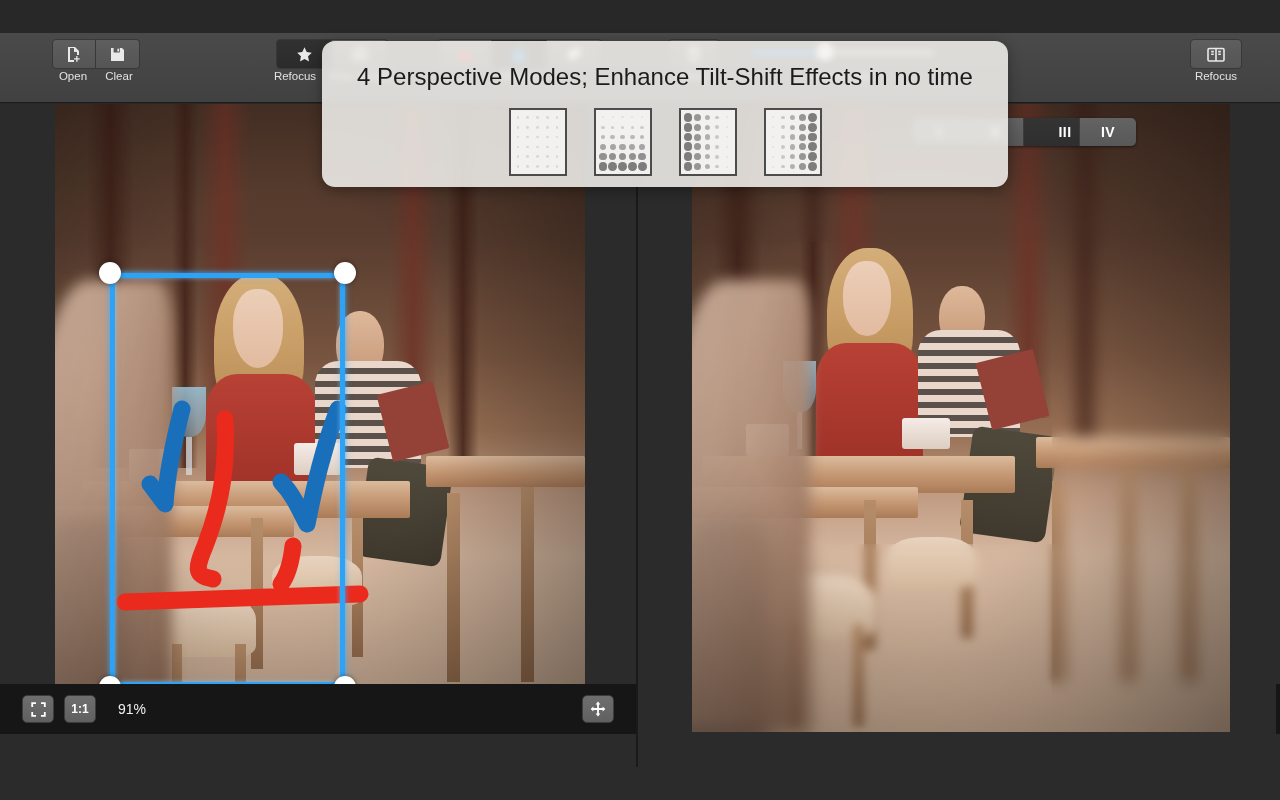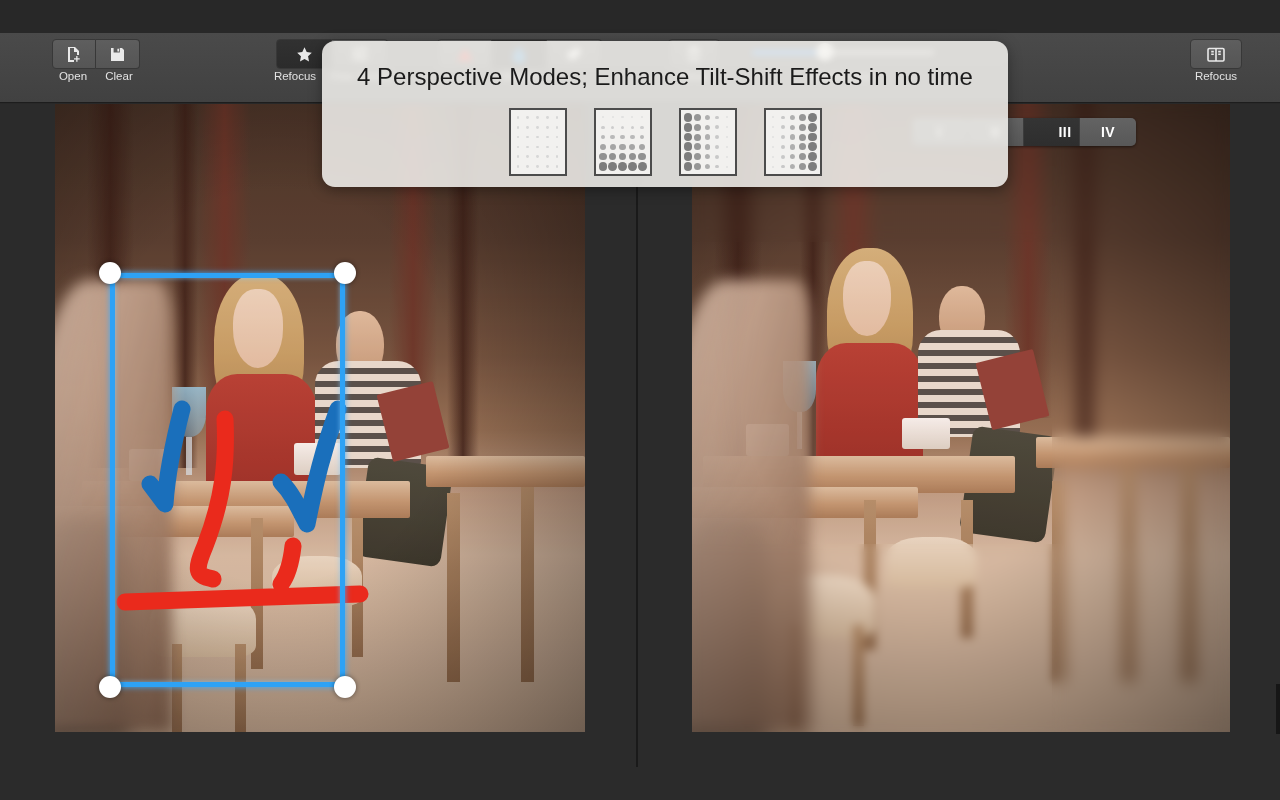--- a/index.html
+++ b/index.html
@@ -464,20 +464,40 @@
           </g>
         </svg>
 
         <div class="selrect" style="left:55px; top:169px; width:235px; height:414px;"></div>
         <div class="handle" style="left:44px;  top:158px;"></div>
         <div class="handle" style="left:279px; top:158px;"></div>
         <div class="handle" style="left:44px;  top:572px;"></div>
         <div class="handle" style="left:279px; top:572px;"></div>
       </div>
 
+      <div class="bottombar left">
+        <div style="margin-left:22px;" class="sqbtn">
+          <span>
+            <svg width="15" height="15" viewBox="0 0 15 15">
+              <g fill="none" stroke="#fff" stroke-width="1.8">
+                <path d="M1.2 5V1.2H5M10 1.2h3.8V5M13.8 10v3.8H10M5 13.8H1.2V10"></path>
+              </g>
+            </svg>
+          </span>
+        </div>
+        <div style="margin-left:10px;" class="sqbtn">1:1</div>
+        <div class="zoomval">91%</div>
+        <div style="margin-left:auto; margin-right:22px;" class="sqbtn">
+          <span>
+            <svg width="16" height="16" viewBox="0 0 16 16">
+              <path fill="#fff" d="M8 0.6l2.4 2.8H8.9v3.7h3.7V5.6L15.4 8l-2.8 2.4V8.9H8.9v3.7h1.5L8 15.4l-2.4-2.8h1.5V8.9H3.4v1.5L0.6 8l2.8-2.4v1.5h3.7V3.4H5.6z"></path>
+            </svg>
+          </span>
+        </div>
+      </div>
     </div>
 
     <div class="divider"></div>
 
     <div class="pane right">
       <div class="canvas right">
         <div class="photo">
           <div class="bgwall"></div>
           <div class="pillar" style="left:4%;  width:9%;"></div>
           <div class="pillar" style="left:20%; width:5%;"></div>

